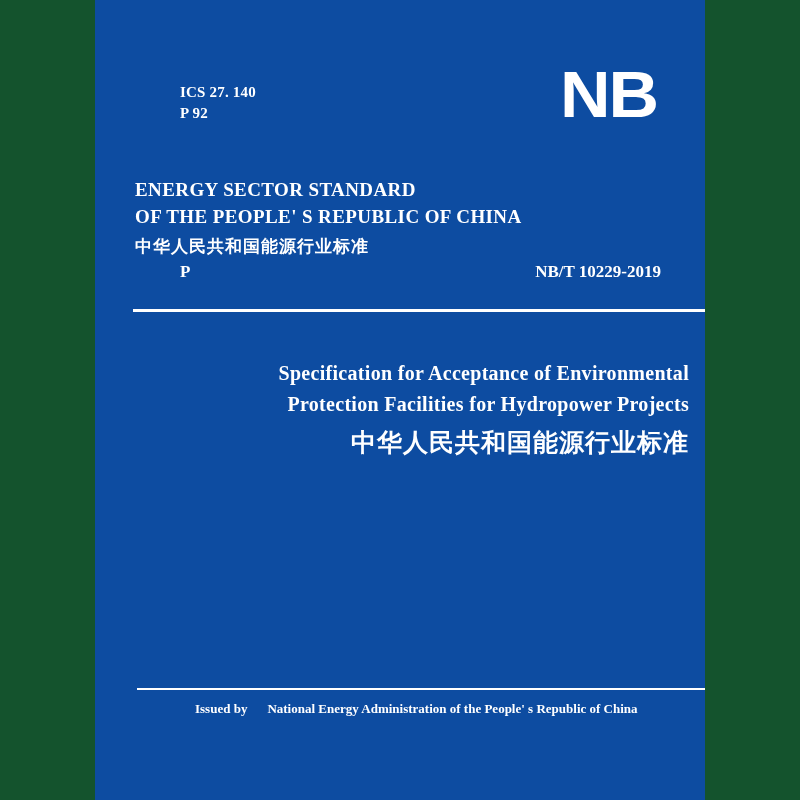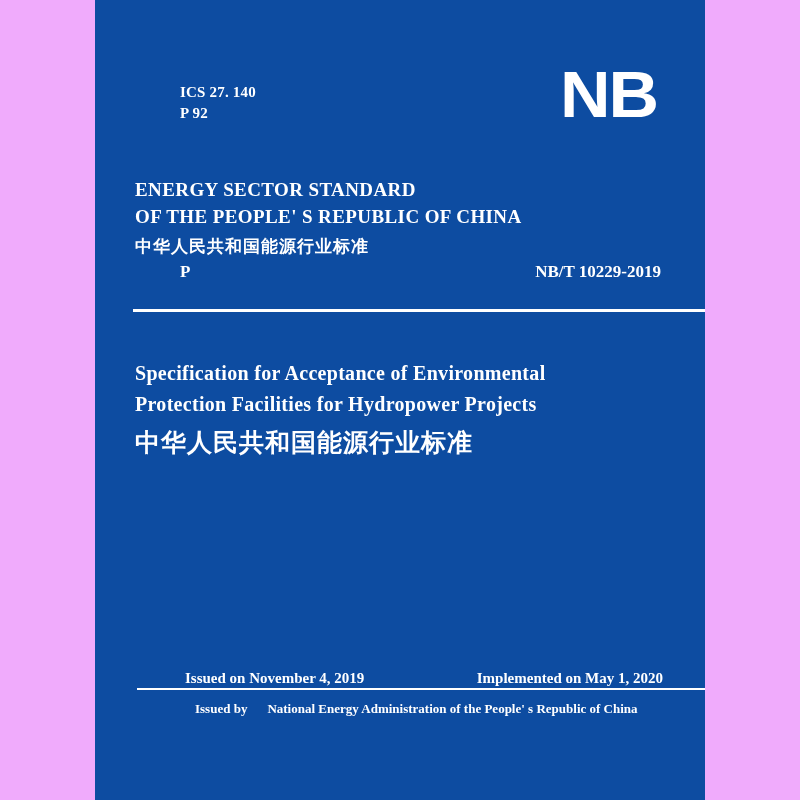--- a/index.html
+++ b/index.html
@@ -7,21 +7,21 @@
     padding: 0;
     width: 800px;
     height: 800px;
     background: #ffffff;
     font-family: "Liberation Serif", serif;
   }
   .canvas {
     position: relative;
     width: 800px;
     height: 800px;
-    background: #f0abfc;
+    background: #14532d;
     overflow: hidden;
     text-decoration: underline;
   }
   .cover {
     position: absolute;
     left: 95px;
     top: 0;
     width: 610px;
     height: 800px;
     background: #0D4CA1;
@@ -88,22 +88,22 @@
   }
   .rule-bottom {
     top: 688px;
     left: 42px;
     height: 2px;
   }
   .title-block {
     position: absolute;
     top: 358px;
     left: 40px;
-    right: 0;
-    text-align: left;
+    right: 16px;
+    text-align: right;
   }
   .title-block .en {
     font-size: 20px;
     line-height: 31px;
     letter-spacing: 0.3px;
   }
   .title-block .cn {
     font-size: 25px;
     line-height: 34px;
     margin-top: 6px;
@@ -157,24 +157,20 @@
     </div>
 
     <div class="rule rule-top"></div>
 
     <div class="title-block">
       <div class="en">Specification for Acceptance of Environmental</div>
       <div class="en">Protection Facilities for Hydropower Projects</div>
       <div class="cn">中华人民共和国能源行业标准</div>
     </div>
 
-    <div class="dates-row">
-      <span>Issued on November 4, 2019</span>
-      <span>Implemented on May 1, 2020</span>
-    </div>
 
     <div class="rule rule-bottom"></div>
 
     <div class="issued-row">
       <span class="label">Issued by</span><span>National Energy Administration of the People' s Republic of China</span>
     </div>
 
   </div>
 </div>
 

